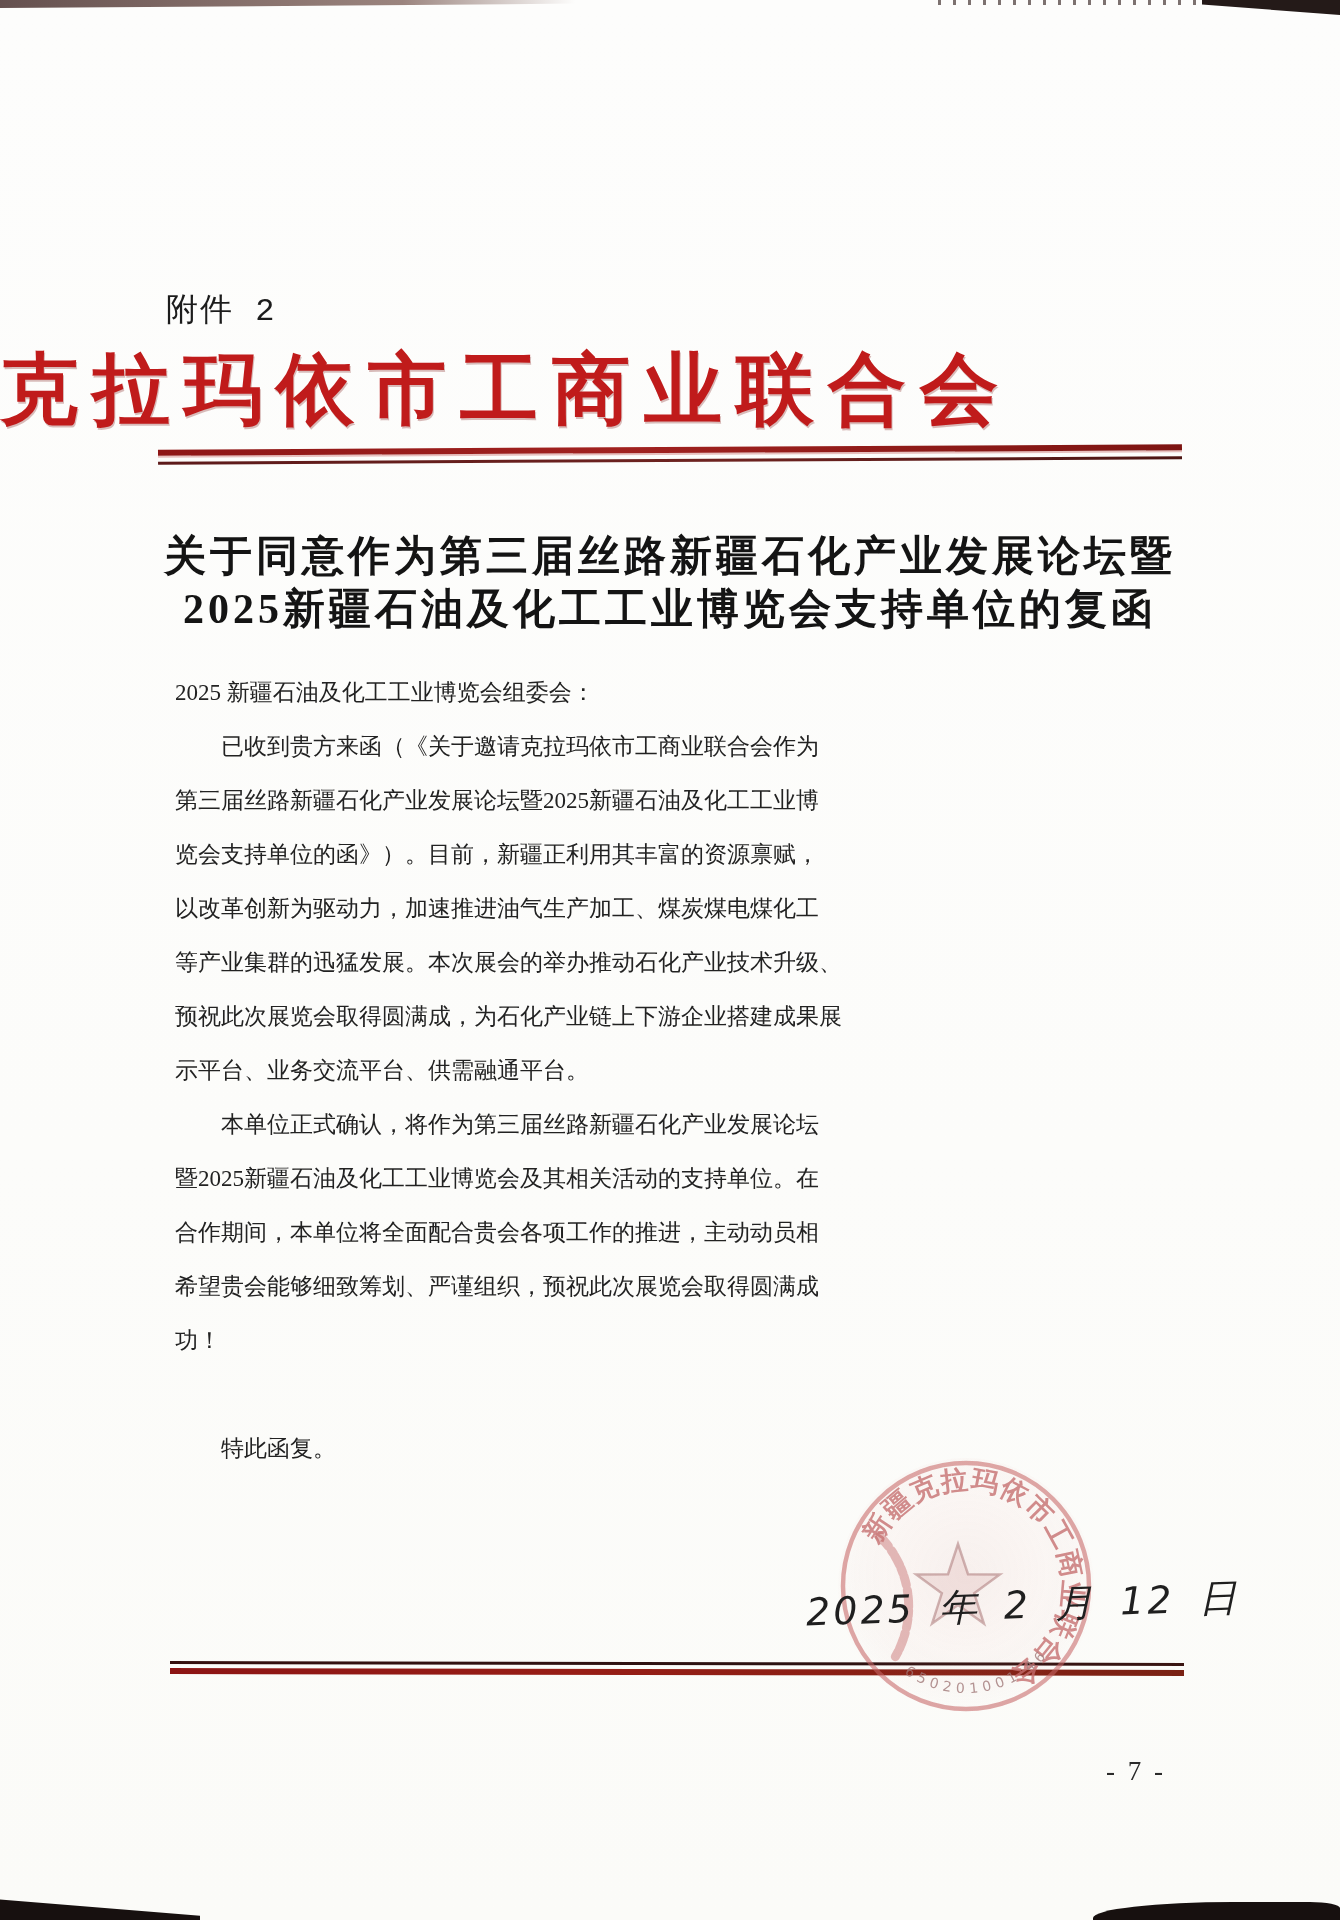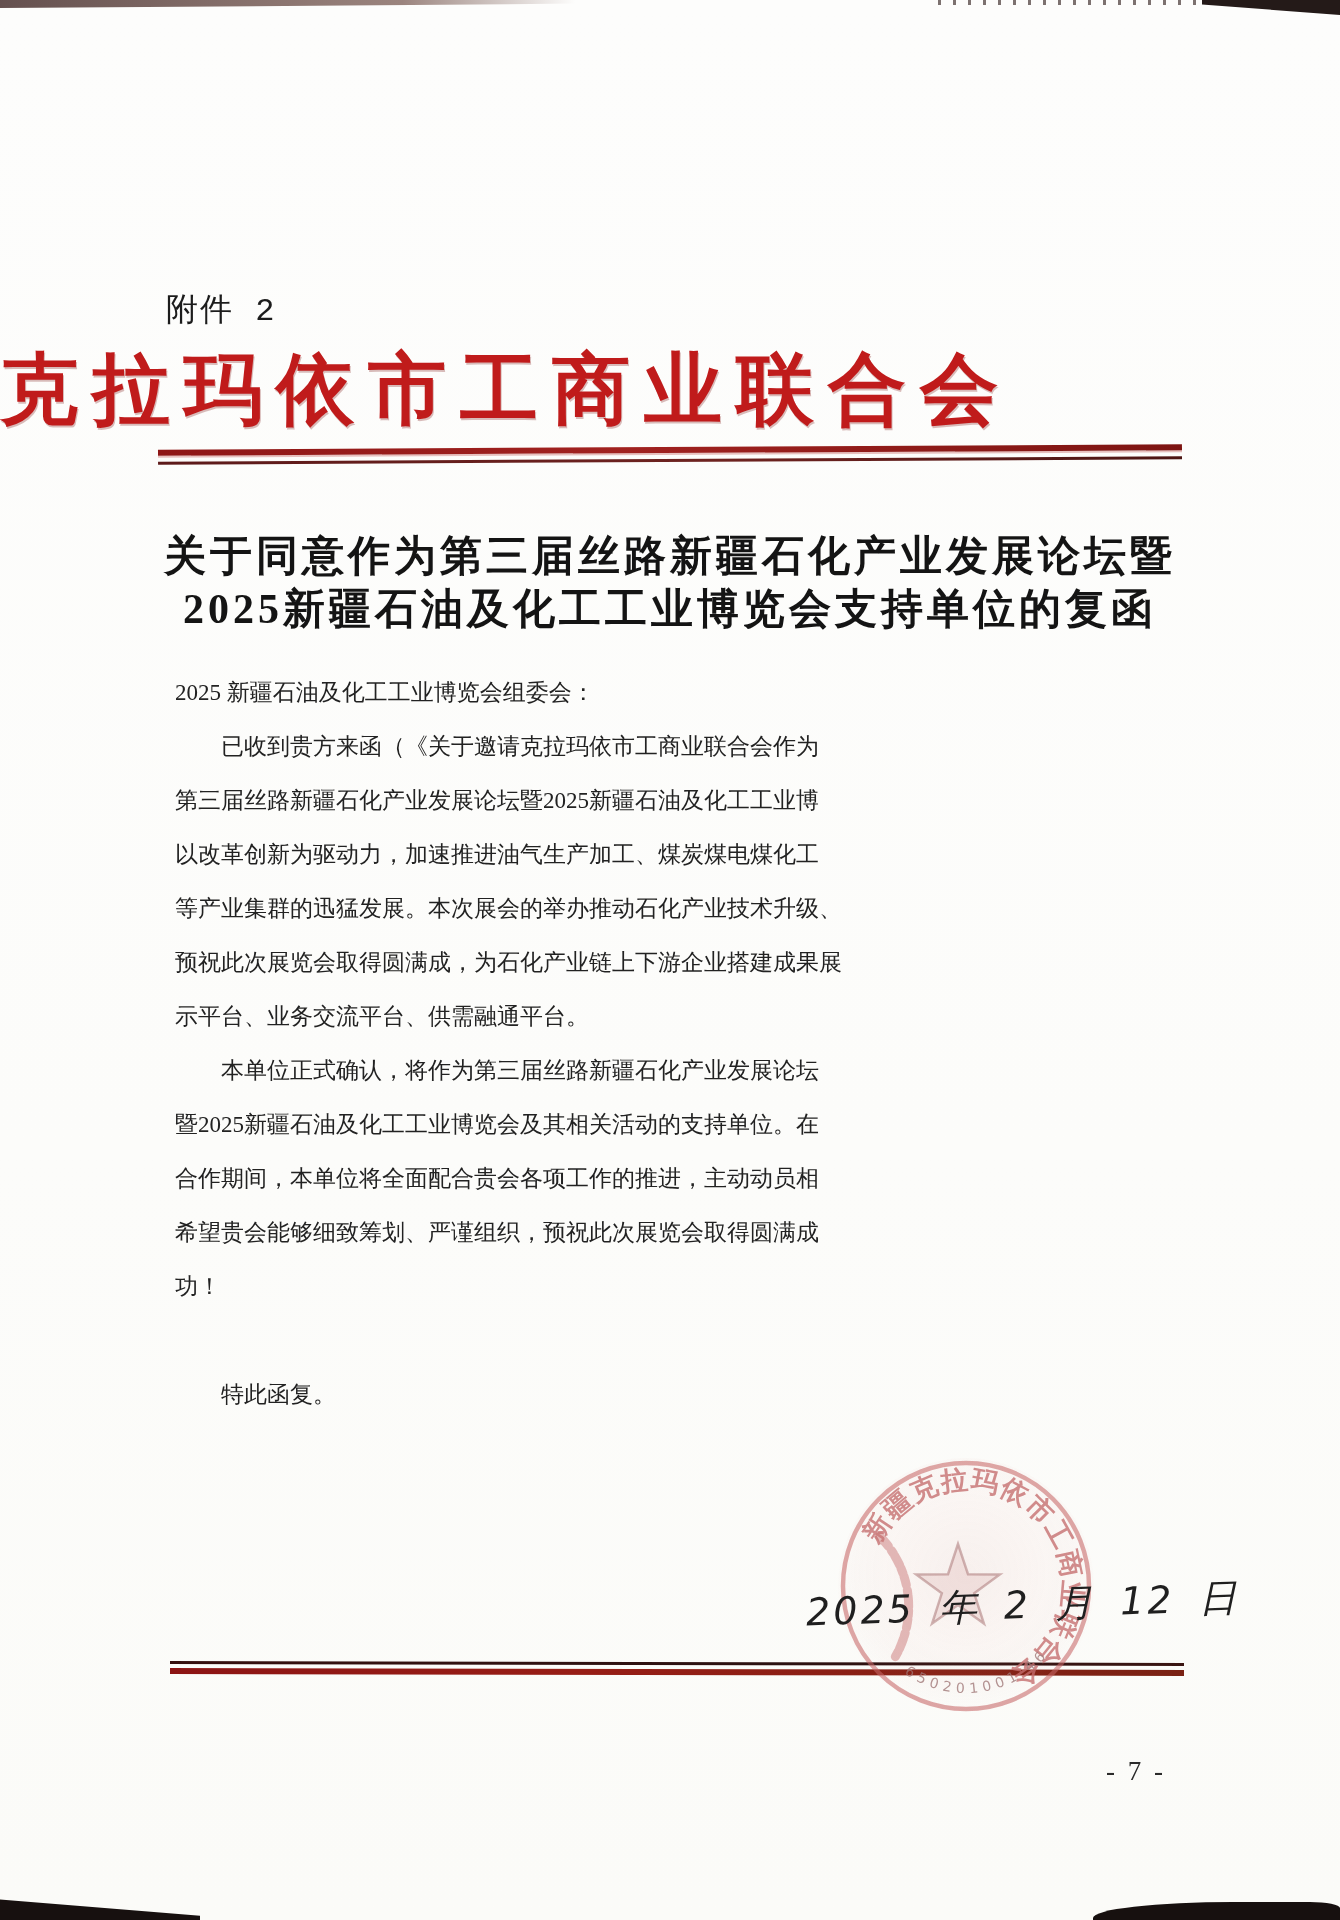--- a/index.html
+++ b/index.html
@@ -81,20 +81,21 @@
   <div class="doc-title">
     <div>关于同意作为第三届丝路新疆石化产业发展论坛暨</div>
     <div>2025新疆石油及化工工业博览会支持单位的复函</div>
   </div>
 
   <div class="body-block">
     <div class="bodyline">2025 新疆石油及化工工业博览会组委会：</div>
     <div>
         <div class="bodyline">　　已收到贵方来函（《关于邀请克拉玛依市工商业联合会作为</div>
         <div class="bodyline">第三届丝路新疆石化产业发展论坛暨2025新疆石油及化工工业博</div>
+        <div class="bodyline">览会支持单位的函》）。目前，新疆正利用其丰富的资源禀赋，</div>
         <div class="bodyline">以改革创新为驱动力，加速推进油气生产加工、煤炭煤电煤化工</div>
         <div class="bodyline">等产业集群的迅猛发展。本次展会的举办推动石化产业技术升级、</div>
         <div class="bodyline">预祝此次展览会取得圆满成，为石化产业链上下游企业搭建成果展</div>
         <div class="bodyline">示平台、业务交流平台、供需融通平台。</div>
         <div class="bodyline">　　本单位正式确认，将作为第三届丝路新疆石化产业发展论坛</div>
         <div class="bodyline">暨2025新疆石油及化工工业博览会及其相关活动的支持单位。在</div>
         <div class="bodyline">合作期间，本单位将全面配合贵会各项工作的推进，主动动员相</div>
         <div class="bodyline">希望贵会能够细致筹划、严谨组织，预祝此次展览会取得圆满成</div>
         <div class="bodyline">功！</div>
         <div class="bodyline">&nbsp;</div>

